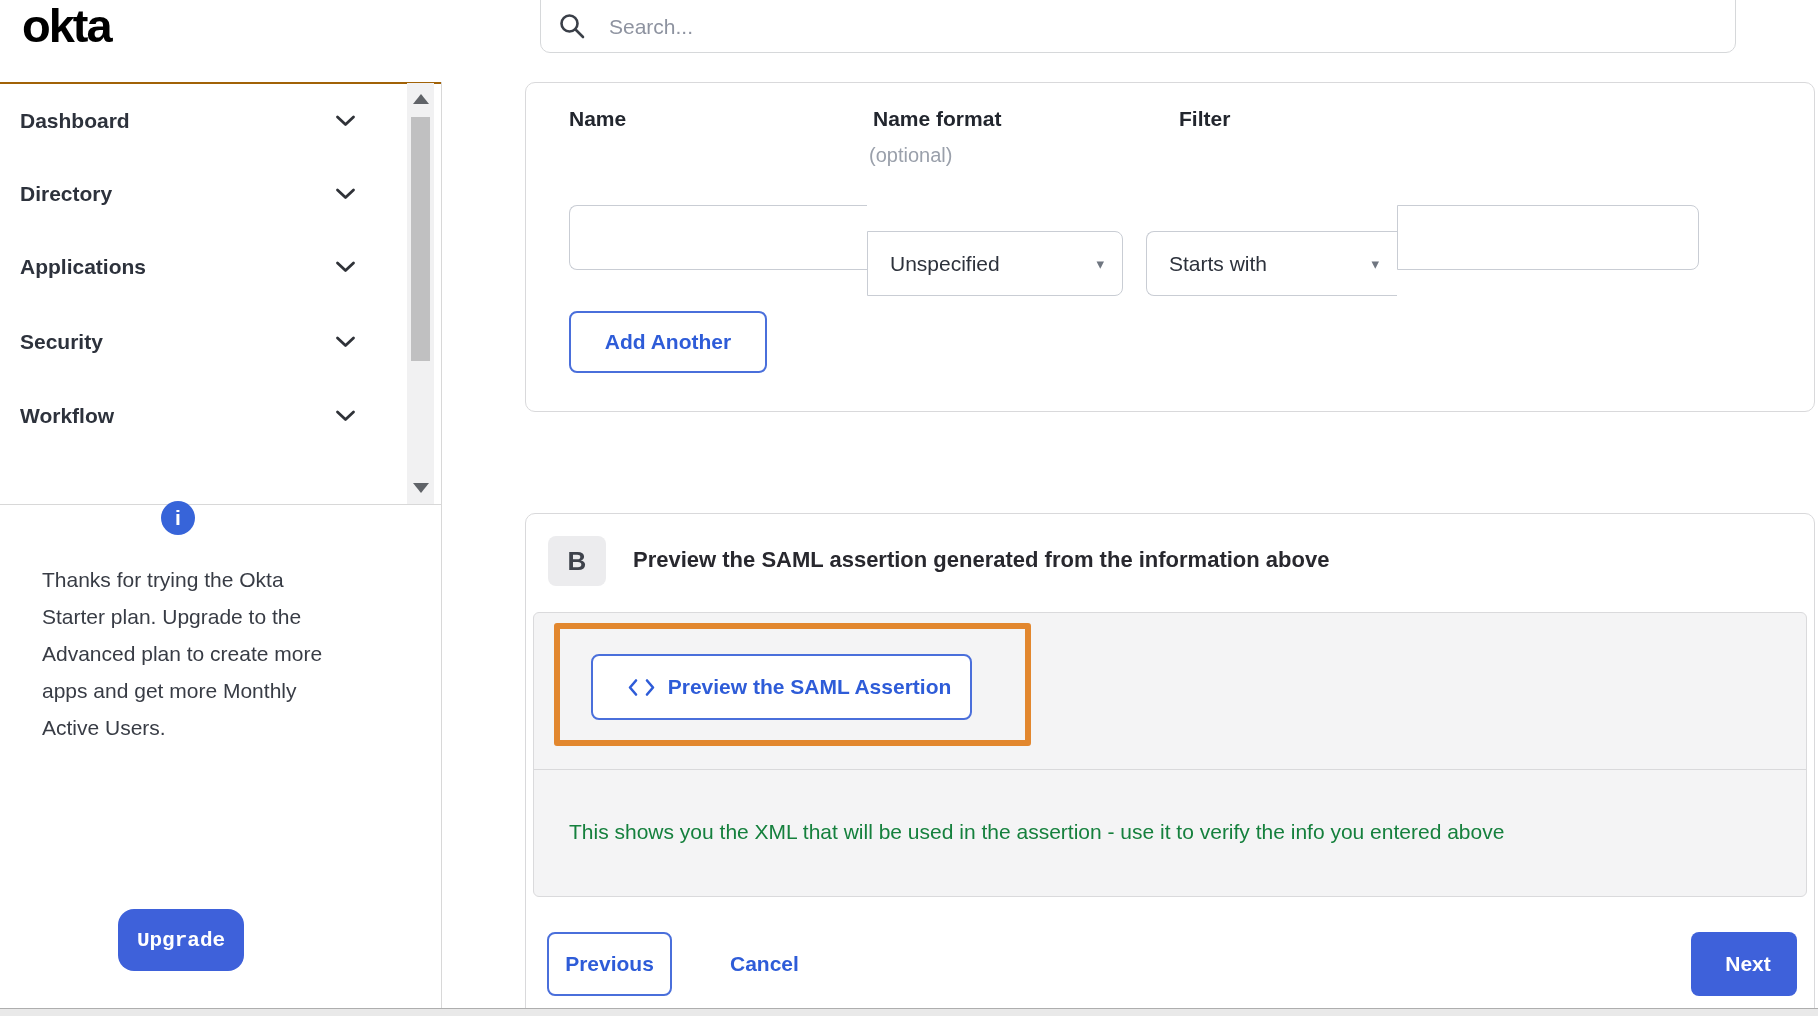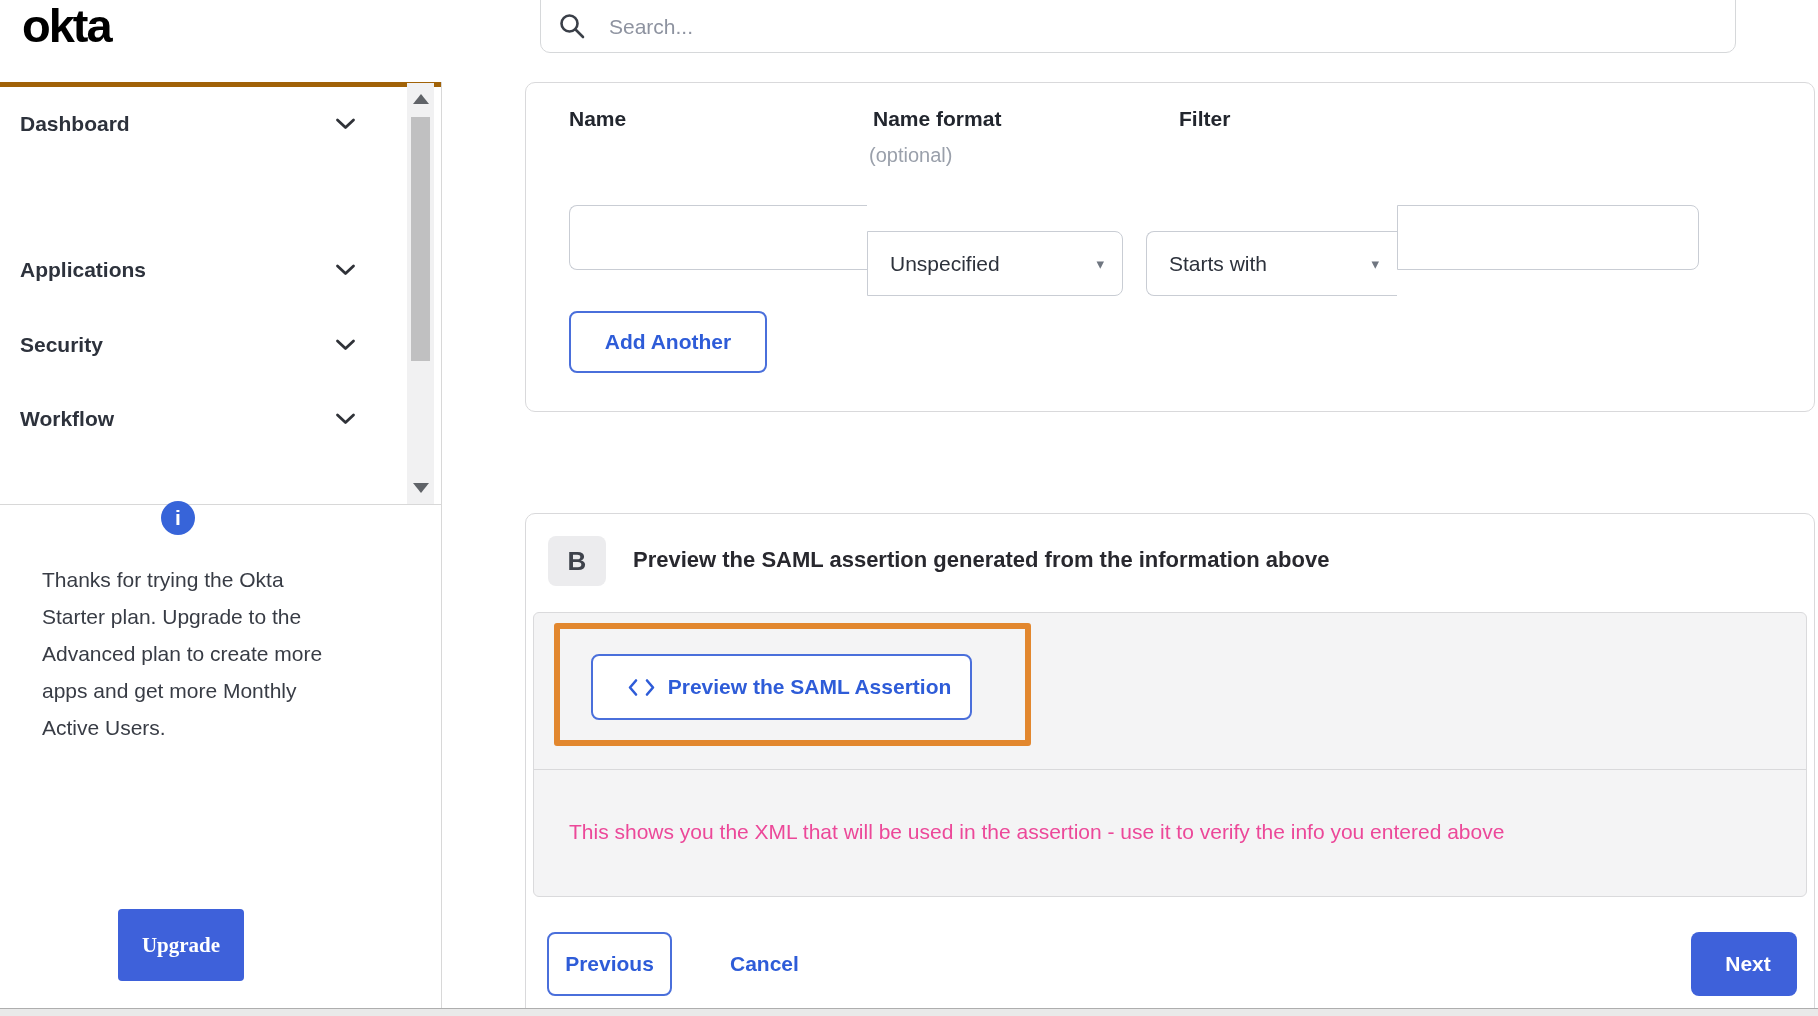--- a/index.html
+++ b/index.html
@@ -19,21 +19,21 @@
     left:540px; top:-14px; width:1196px; height:67px;
     border:1px solid #d6d8da; border-radius:10px; background:#fff;
     font-size:21px; color:#2d323c; padding:14px 20px 0 68px; outline:none;
   }
   .search-box::placeholder { color:#8e93a0; }
   .search-icon { left:559px; top:13px; width:26px; height:26px; }
 
   
   .nav-box {
     left:0; top:82px; width:442px; height:423px; background:#fff;
-    border-top:5px solid #a16207; border-bottom:1px solid #d8d8d8;
+    border-top:2px solid #a16207; border-bottom:1px solid #d8d8d8;
   }
   .nav-item {
     position:absolute; left:0; width:404px; height:74px; cursor:pointer;
     display:flex; align-items:center; justify-content:space-between;
     padding:0 48px 0 20px;
   }
   .nav-item span.lbl { font-size:21px; font-weight:600; color:#2d323c; }
   .nav-item .chev { width:21px; height:12px; flex:0 0 auto; }
 
   .scrollbar-track {
@@ -54,23 +54,23 @@
 
   .info-icon {
     left:161px; top:501px; width:34px; height:34px; border-radius:50%;
     background:#3764d9; color:#fff; font-size:21px; font-weight:700;
     display:flex; align-items:center; justify-content:center;
   }
   .promo-text {
     left:42px; top:561px; width:296px; font-size:21px; line-height:37px; color:#383c45;
   }
   .btn-upgrade {
-    left:118px; top:909px; width:126px; height:72px;
-    background:#3e61da; border:none; border-radius:4px; cursor:pointer;
-    color:#fff; font-size:21px; font-weight:700; font-family:Liberation Serif, serif;
+    left:118px; top:909px; width:126px; height:62px;
+    background:#3e61da; border:none; border-radius:16px; cursor:pointer;
+    color:#fff; font-size:21px; font-weight:700; font-family:Liberation Mono, monospace;
   }
 
   
   .card { background:#fff; border:1px solid #d9d9db; border-radius:10px; }
   .card-a { left:525px; top:82px; width:1290px; height:330px; }
   .col-label { position:absolute; top:24px; font-size:21px; font-weight:700; color:#22262e;text-align:right; }
   .col-hint  { position:absolute; top:61px; font-size:20px; color:#9aa0ab; }
 
   .field { position:absolute; top:122px; height:65px; background:#fff;
            border:1px solid #c9cdd4; font-size:21px; color:#2d323c; }
@@ -111,21 +111,21 @@
     position:absolute; left:65px; top:140px; width:381px; height:66px;
     gap:13px;
     padding-left:16px;
   }
   .annotation-rect {
     position:absolute; left:28px; top:109px; width:477px; height:123px;
     border:6px solid #e2872e; border-radius:3px; pointer-events:none;
   }
   .panel-desc {
     position:absolute; left:43px; top:306px; width:1210px;
-    font-size:21px; color:#ec4899;
+    font-size:21px; color:#15803d;
   }
   .btn-previous { position:absolute; left:21px;  top:418px; width:125px; height:64px; }
   .btn-cancel {
     position:absolute; left:196px; top:418px; height:64px; padding:0 8px;
     background:none; border:none; cursor:pointer;
     color:#2e5cd8; font-size:21px; font-weight:700; font-family:"Liberation Sans", sans-serif;
   }
   .btn-next {
     position:absolute; left:1165px; top:418px; width:106px; height:64px;
     background:#3e61da; border:none; border-radius:8px; cursor:pointer;
@@ -143,20 +143,26 @@
   <div class="abs logo">okta</div>
   <input class="abs search-box" type="text" placeholder="Search..." style="">
   <svg class="abs search-icon" viewBox="0 0 26 26">
     <circle cx="10.5" cy="10.5" r="8" fill="none" stroke="#3a3f48" stroke-width="2.6"></circle>
     <line x1="16.5" y1="16.5" x2="24" y2="24" stroke="#3a3f48" stroke-width="2.6" stroke-linecap="round"></line>
   </svg>
 
   <div class="abs nav-box">
     <div class="nav-item" style="top:0px">
       <span class="lbl">Dashboard</span>
+      <svg class="chev" viewBox="0 0 21 12">
+          <polyline points="2.5,2 10.5,9.5 18.5,2" fill="none" stroke="#2f3238" stroke-width="2.8" stroke-linecap="round" stroke-linejoin="round"></polyline>
+        </svg>
+    </div>
+    <div class="nav-item" style="top:73px">
+      <span class="lbl">Directory</span>
       <svg class="chev" viewBox="0 0 21 12">
           <polyline points="2.5,2 10.5,9.5 18.5,2" fill="none" stroke="#2f3238" stroke-width="2.8" stroke-linecap="round" stroke-linejoin="round"></polyline>
         </svg>
     </div>
     <div class="nav-item" style="top:146px">
       <span class="lbl">Applications</span>
       <svg class="chev" viewBox="0 0 21 12">
           <polyline points="2.5,2 10.5,9.5 18.5,2" fill="none" stroke="#2f3238" stroke-width="2.8" stroke-linecap="round" stroke-linejoin="round"></polyline>
         </svg>
     </div>

